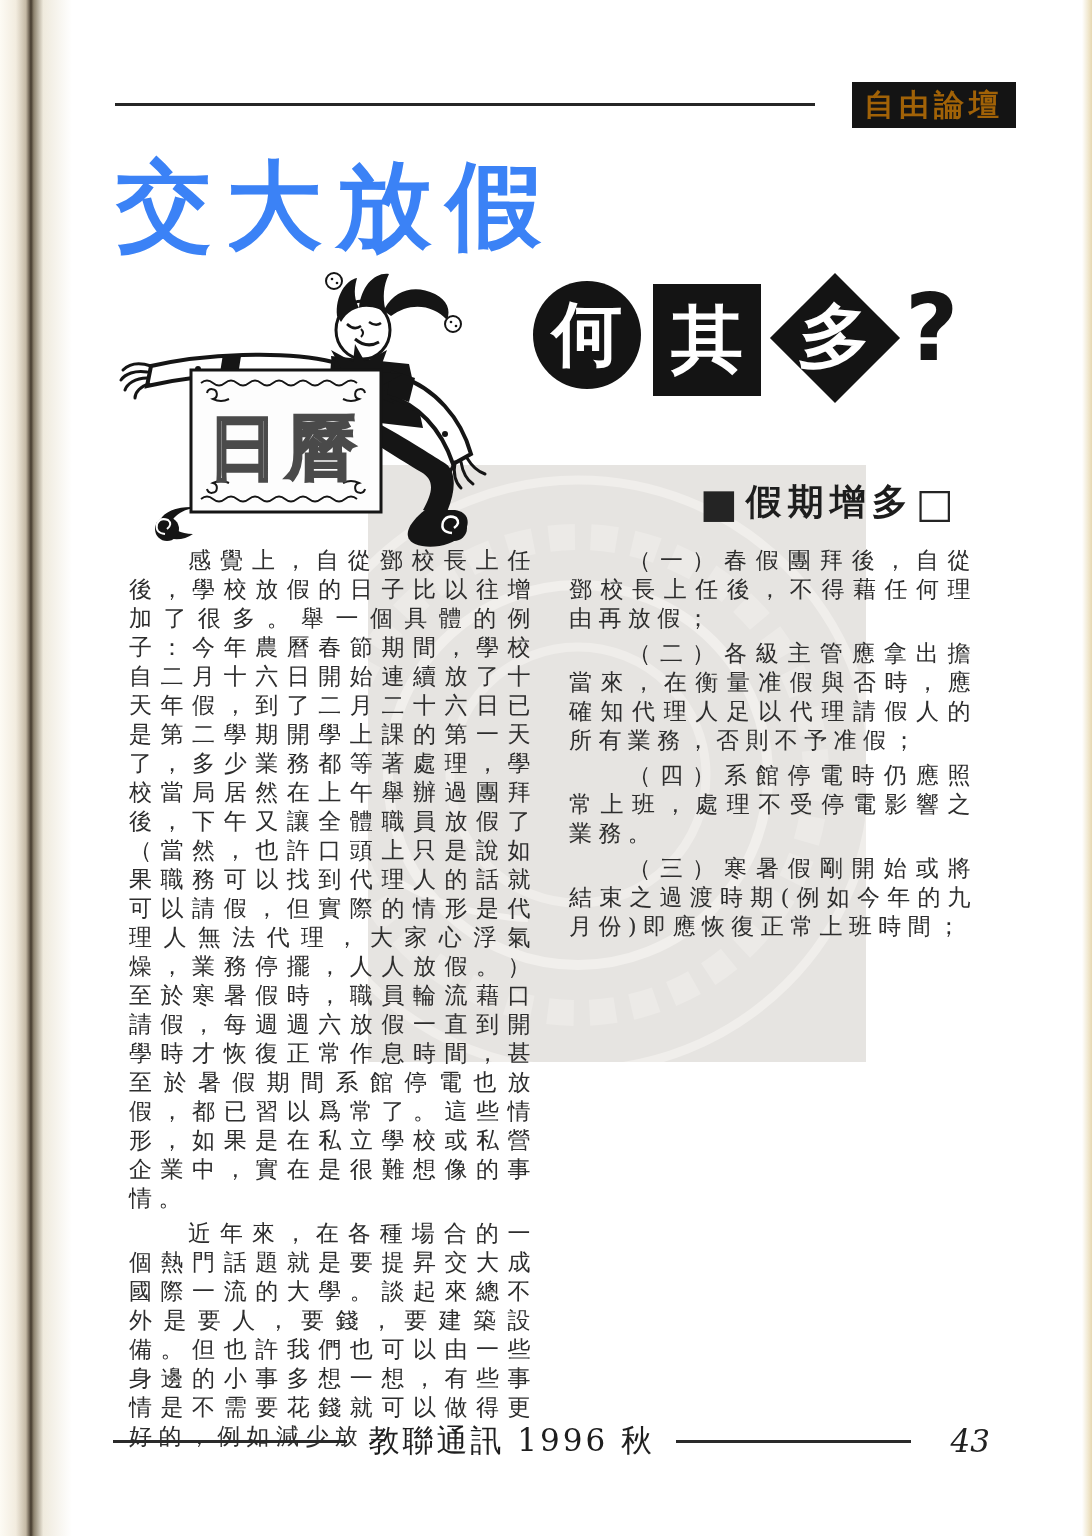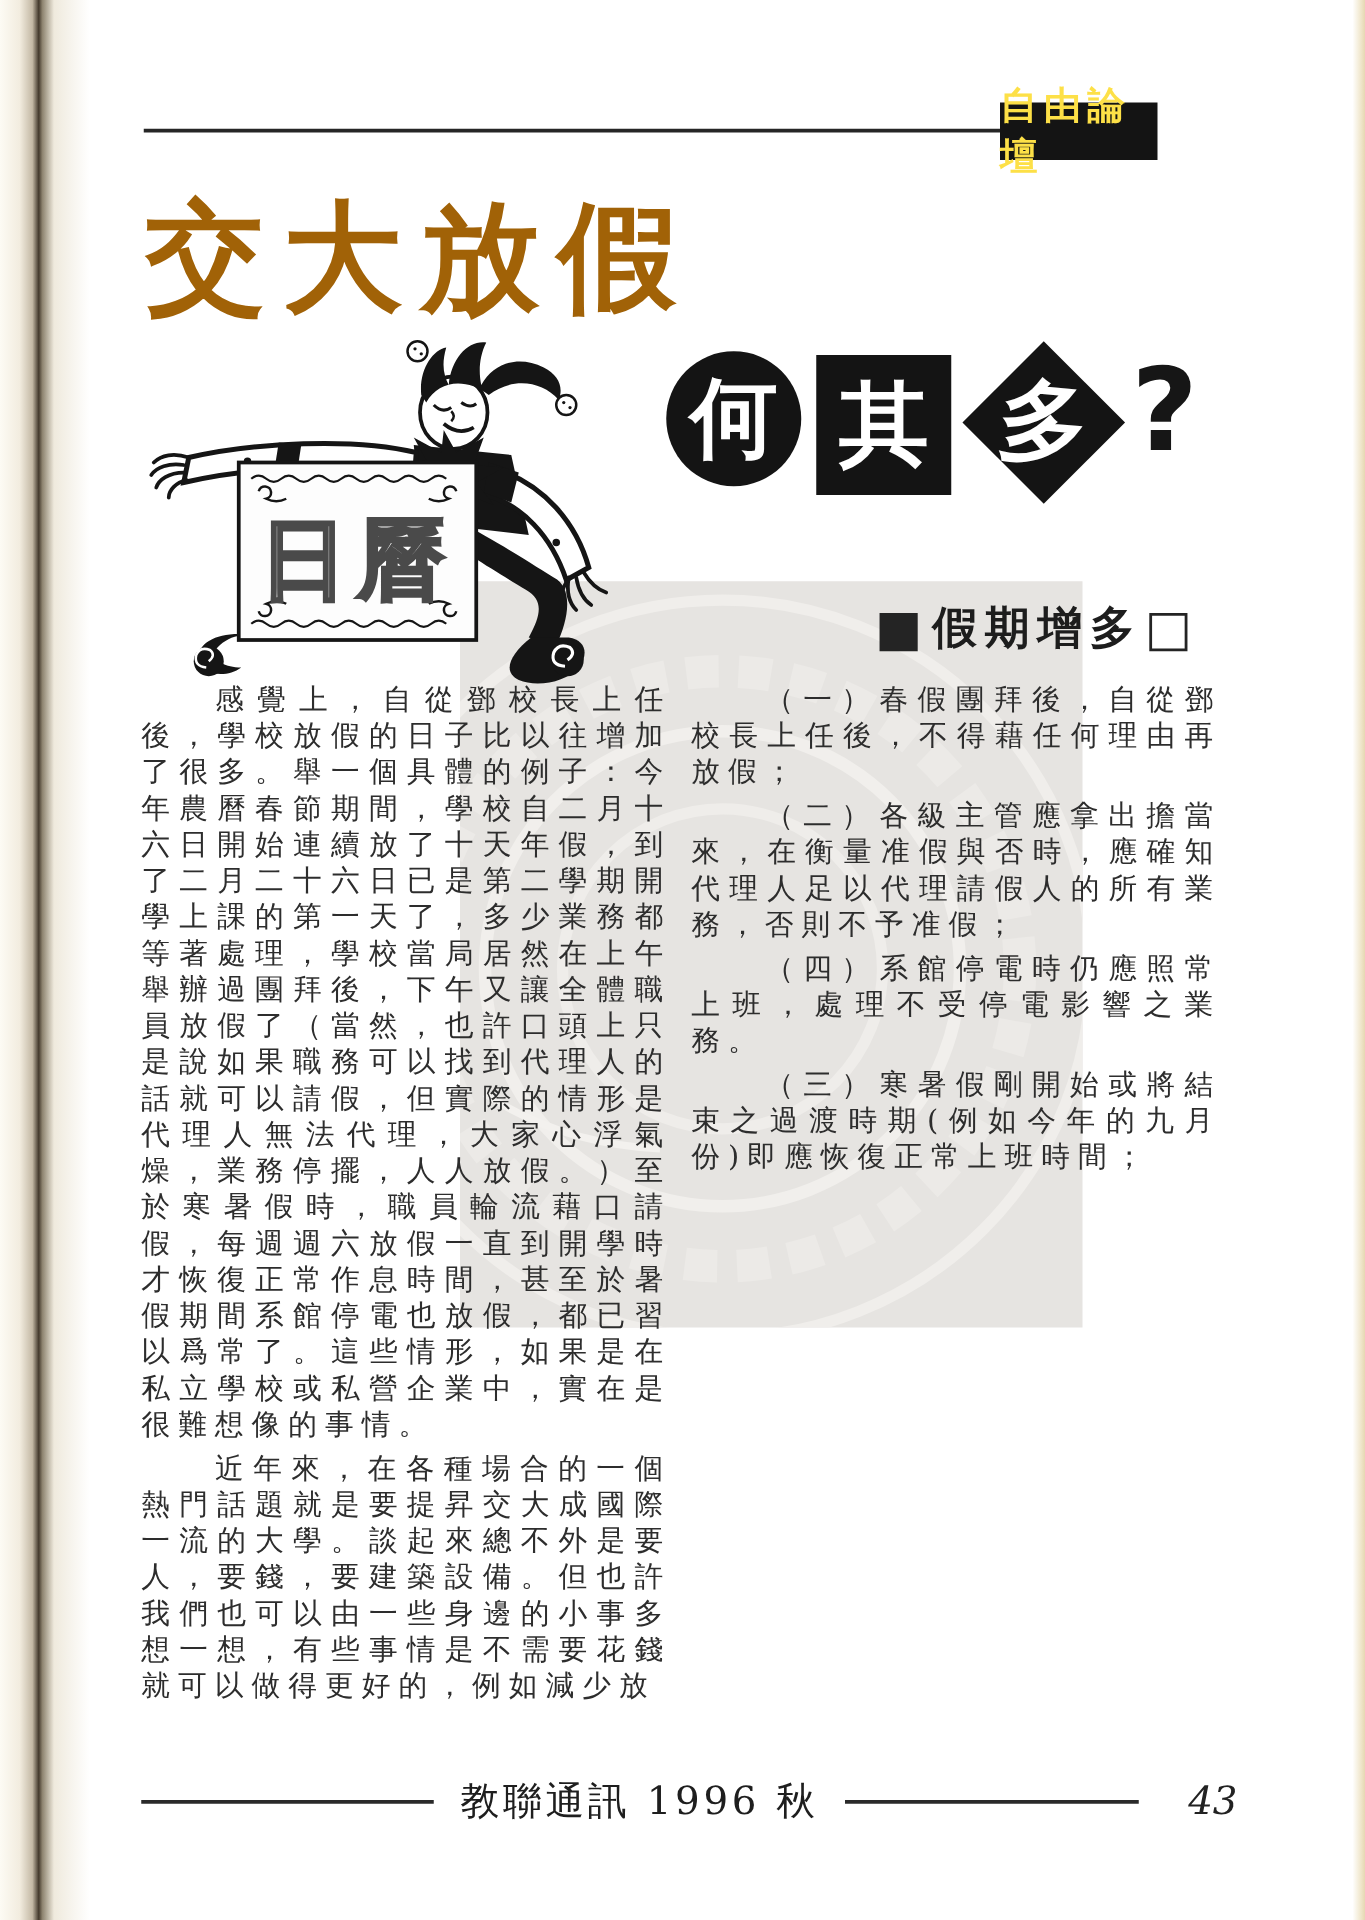--- a/index.html
+++ b/index.html
@@ -8,28 +8,28 @@
   .page { position:absolute; inset:0; background:#ffffff; overflow:hidden; }
 
   
   .binding-shadow { position:absolute; left:0; top:0; width:72px; height:1536px;
     background:linear-gradient(90deg,#fdfbf4 0%,#f2ecdf 22%,#c4b9a5 36%,#43392c 43%,#8d836f 47%,#efeadd 60%,#ffffff 100%); }
   .edge-right { position:absolute; right:0; top:0; width:10px; height:1536px;
     background:linear-gradient(90deg,#ffffff 0%,#efe5c9 70%,#e6d7b2 100%); }
 
   
   .header-rule { position:absolute; left:115px; top:103px; width:700px; height:3px; background:#262626; }
-  .forum-badge { position:absolute; left:800px; top:82px; width:126px; height:46px;
-    background:#141414; color:#fde047; display:flex; align-items:center; justify-content:center;
+  .forum-badge { position:absolute; left:852px; top:82px; width:164px; height:46px;
+    background:#141414; color:#a16207; display:flex; align-items:center; justify-content:center;
     font-size:30px; letter-spacing:5px; font-weight:bold; }
 
   
   .main-title { position:absolute; left:116px; top:158px; margin:0;
     font-family:"DejaVu Sans","Liberation Sans",sans-serif; font-weight:900;
-    font-size:96px; letter-spacing:14px; color:#a16207; line-height:1; }
+    font-size:96px; letter-spacing:14px; color:#3b82f6; line-height:1; }
 
   .subtitle { position:absolute; left:533px; top:274px; display:flex; align-items:center; }
   .shape { display:flex; align-items:center; justify-content:center;
     background:#141414; color:#ffffff; font-weight:900;
     font-family:"DejaVu Sans","Liberation Sans",sans-serif; }
   .shape-circle { width:108px; height:108px; border-radius:50%; font-size:70px; }
   .shape-square { width:108px; height:112px; margin-left:12px; margin-top:10px; font-size:72px; }
   .shape-diamond { width:92px; height:92px; margin-left:28px; margin-top:6px; transform:rotate(45deg); font-size:72px; }
   .diamond-inner { display:block; transform:rotate(-40deg); }
   .qmark { font-family:"DejaVu Sans","Liberation Sans",sans-serif; font-weight:900;
@@ -48,21 +48,21 @@
     display:flex; align-items:center; font-size:36px; color:#1d1d1d; letter-spacing:6px; font-weight:bold; }
   .author-prefix { font-size:40px; line-height:1; color:#242424; margin-right:2px; }
   .author-suffix { font-size:40px; line-height:1; color:#242424; margin-left:2px; font-weight:normal; }
 
   
   .column { position:absolute; top:546px; width:424px; z-index:2;
     font-size:23px; line-height:29px; letter-spacing:6.4px; color:#2d2d2d;
     text-align:justify; text-justify:inter-ideograph; }
   .column-left { left:113px; }
   .column-right { left:553px; }
-  .column p { margin:0 0 6px 0; text-indent:59px; }
+  .column p { margin:0 0 6px 16px; text-indent:59px; }
   .column p.no-indent { text-indent:0; }
 
   
   .footer { position:absolute; left:113px; top:1420px; width:877px;
     display:flex; align-items:center; z-index:2; }
   .footer-rule { height:3px; background:#2a2a2a; flex:1; }
   .footer-title { font-size:31px; color:#1e1e1e; margin:0 21px; letter-spacing:3px; white-space:nowrap; }
   .page-number { font-size:31px; font-style:italic; color:#222; margin-left:40px; }
 </style>
 </head>

